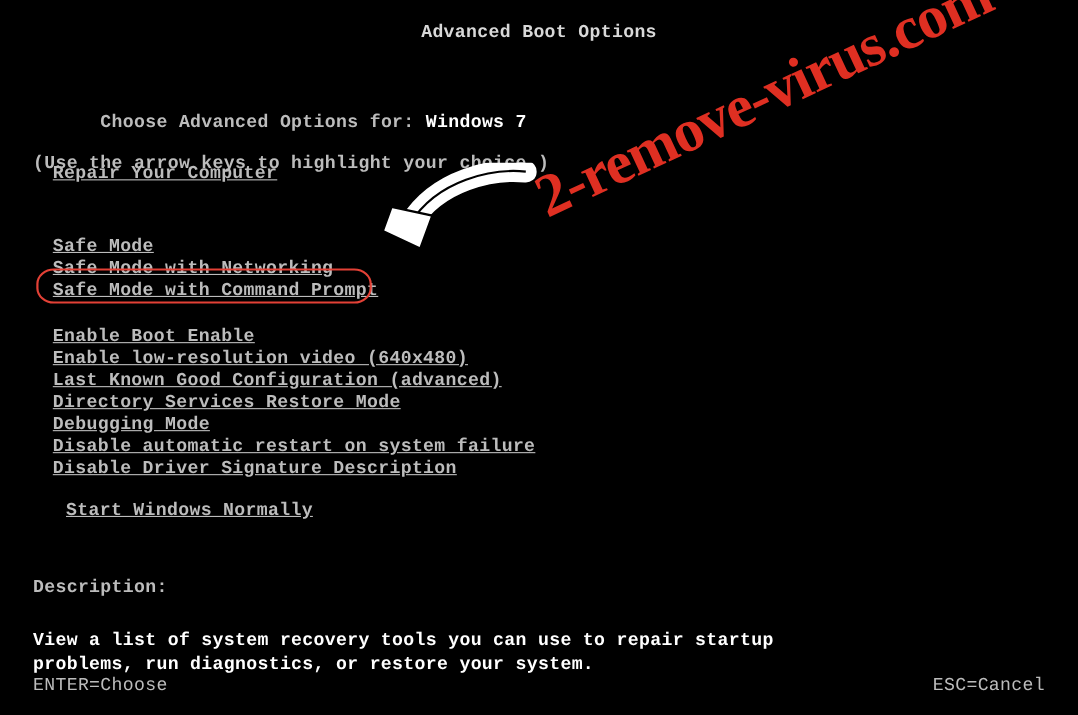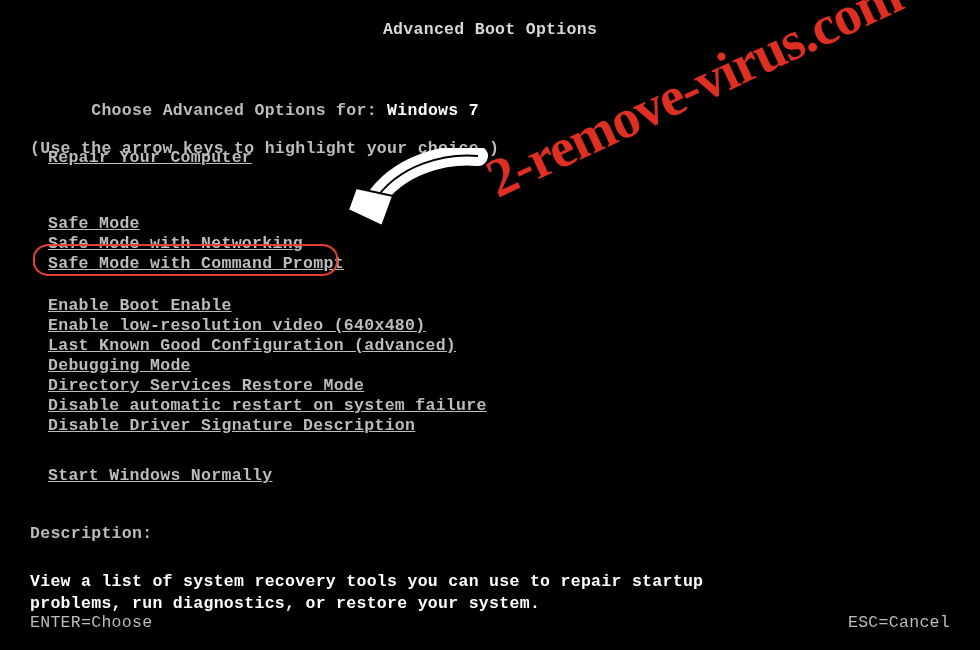--- a/index.html
+++ b/index.html
@@ -28,21 +28,21 @@
   .intro {
     position: absolute;
     top: 82px;
     left: 30px;
   }
   .intro .line { white-space: pre; }
   .intro .os { color: #ffffff; margin-top: 36px; }
   .group1 { position: absolute; top: 148px; left: 48px; }
   .group2 { position: absolute; top: 214px; left: 48px; }
   .group3 { position: absolute; top: 296px; left: 48px; }
-  .group4 { position: absolute; top: 454px; left: 48px; margin-top: 12px; }
+  .group4 { position: absolute; top: 454px; left: 60px; }
   .opt { white-space: pre; line-height: 20px; text-decoration: underline; }
   .highlight-ring {
     position: absolute;
     left: 33px;
     top: 244px;
     width: 305px;
     height: 32px;
     border: 2.5px solid #e34136;
     border-radius: 16px / 14px;
   }
@@ -113,22 +113,22 @@
     <div class="opt">Safe Mode with Networking</div>
     <div class="opt">Safe Mode with Command Prompt</div>
   </div>
 
   <div class="highlight-ring"></div>
 
   <div class="group3">
     <div class="opt">Enable Boot Enable</div>
     <div class="opt">Enable low-resolution video (640x480)</div>
     <div class="opt">Last Known Good Configuration (advanced)</div>
+    <div class="opt">Directory Services Restore Mode</div>
     <div class="opt">Debugging Mode</div>
-    <div class="opt">Directory Services Restore Mode</div>
     <div class="opt">Disable automatic restart on system failure</div>
     <div class="opt">Disable Driver Signature Description</div>
   </div>
 
   <div class="group4">
     <div class="opt">Start Windows Normally</div>
   </div>
 
   <div class="desc">
     <div class="desc-label">Description:</div>

